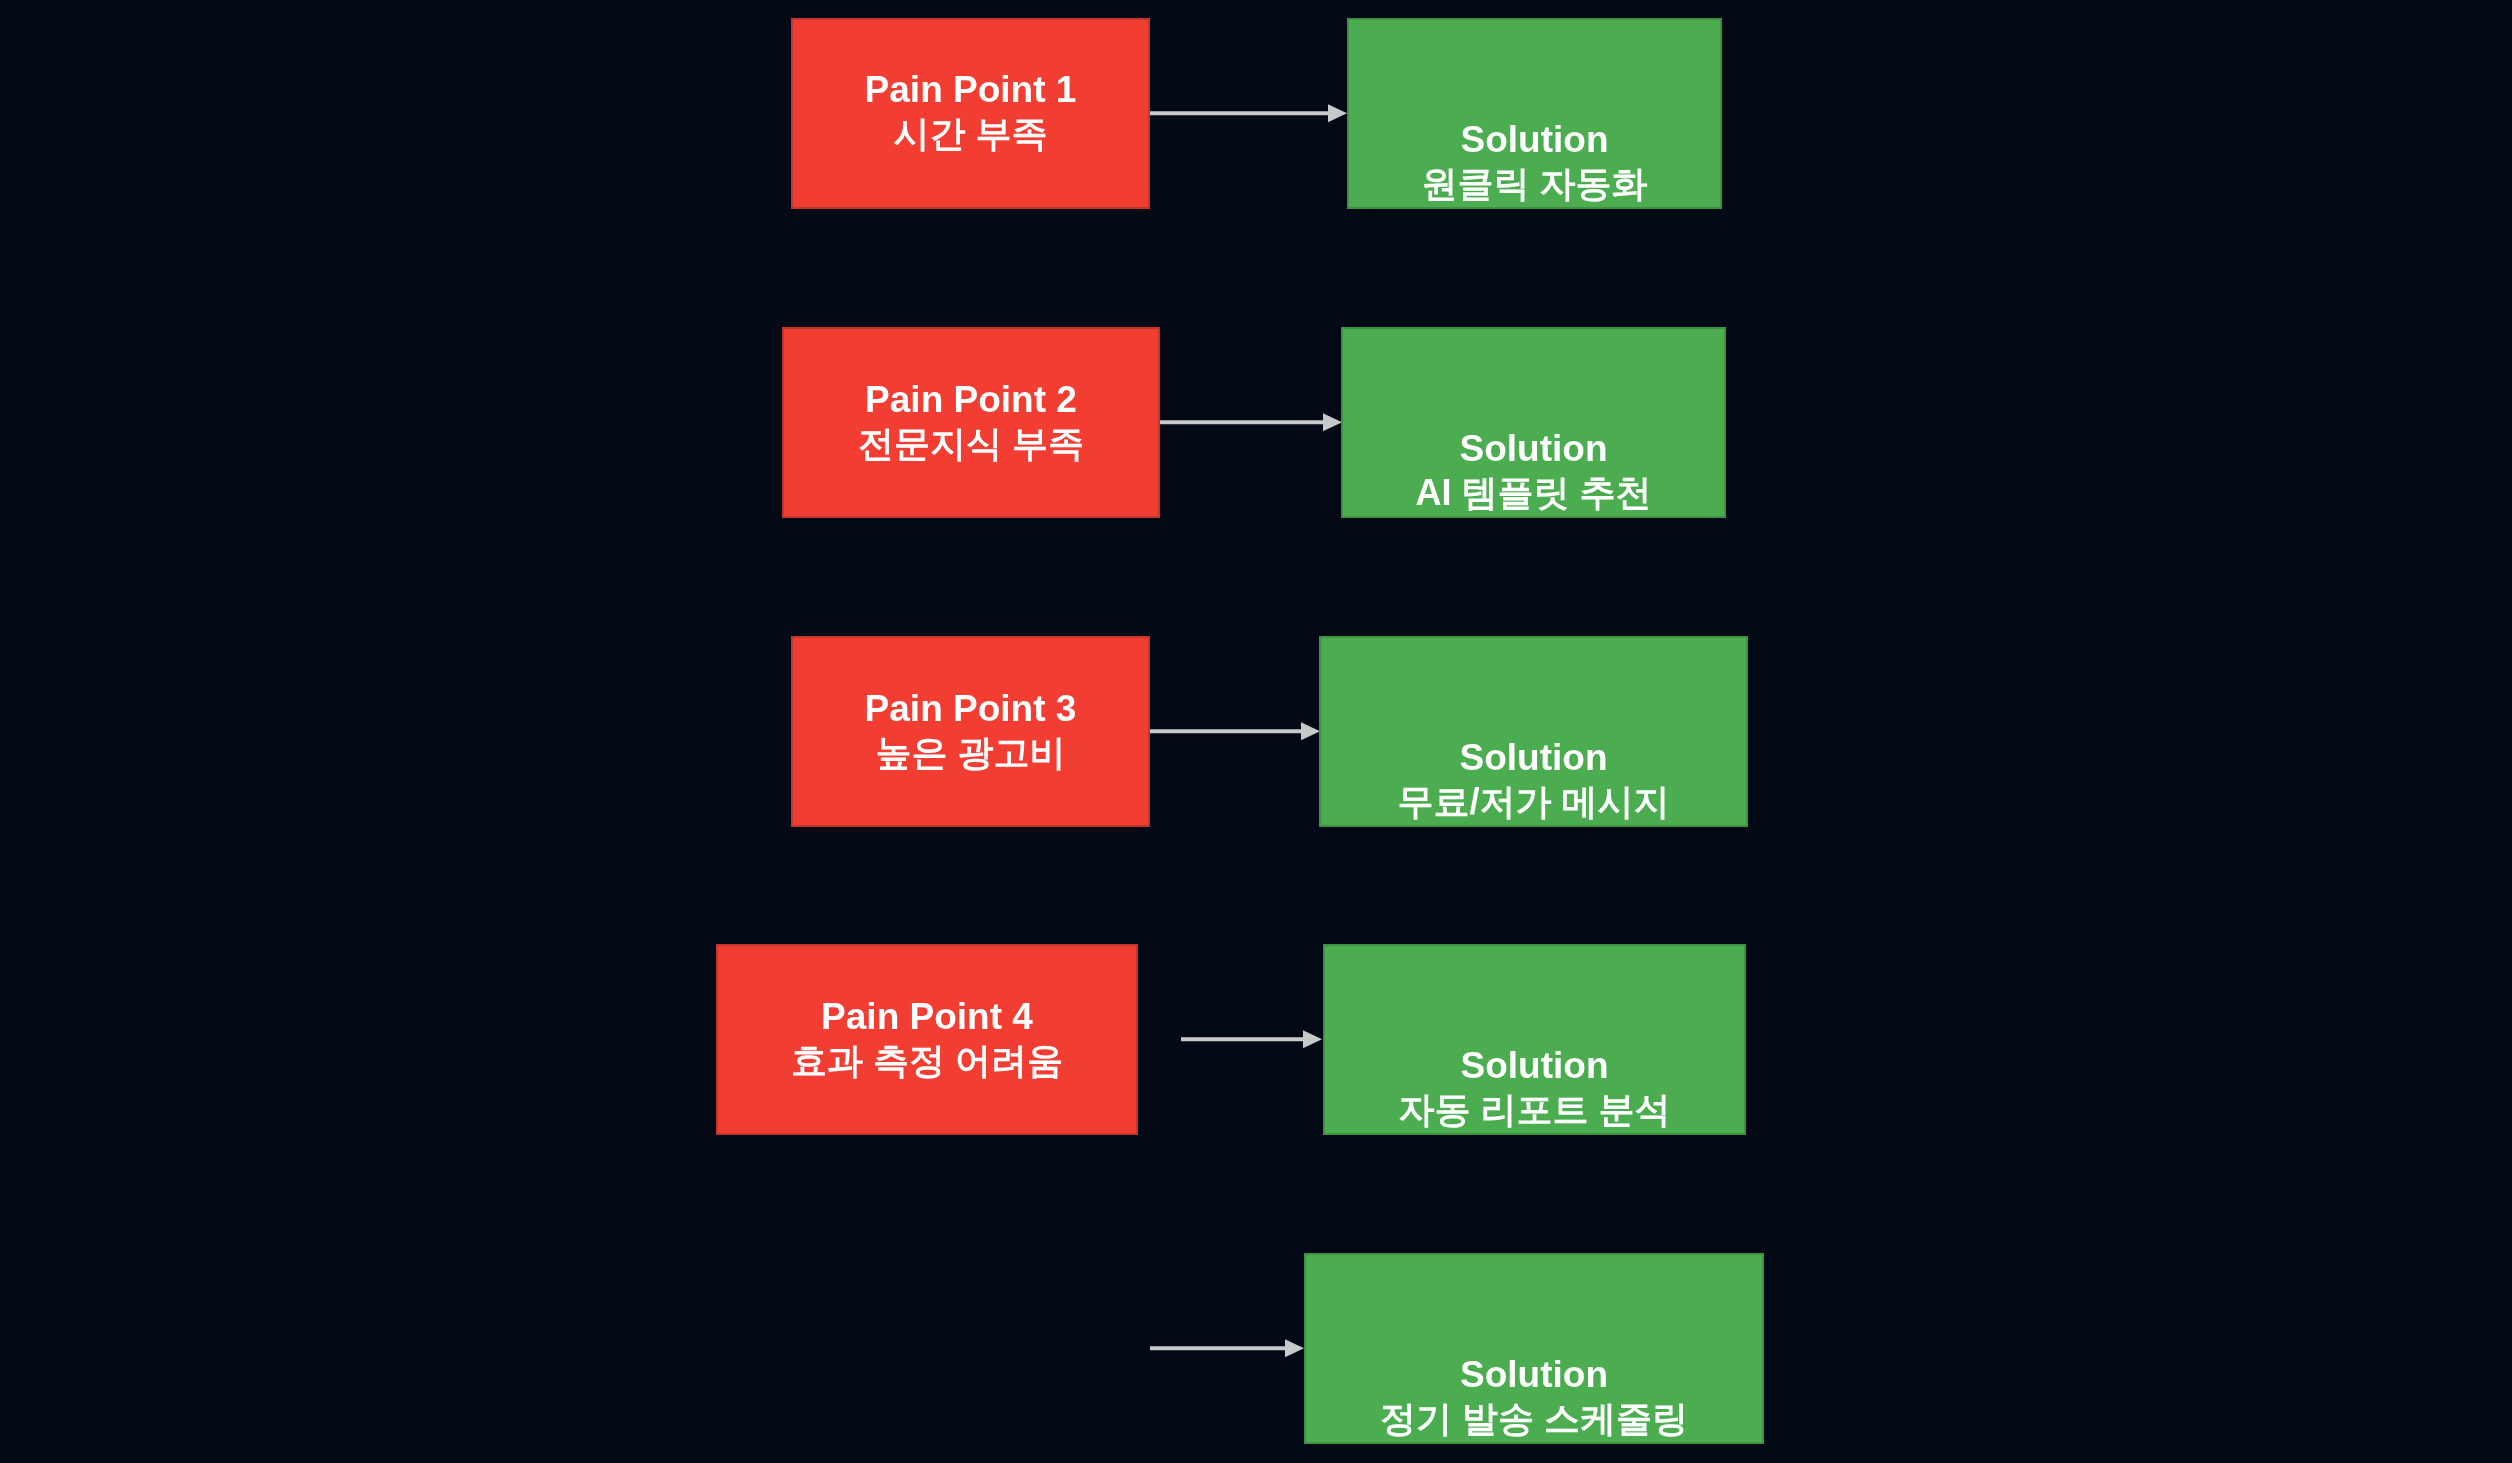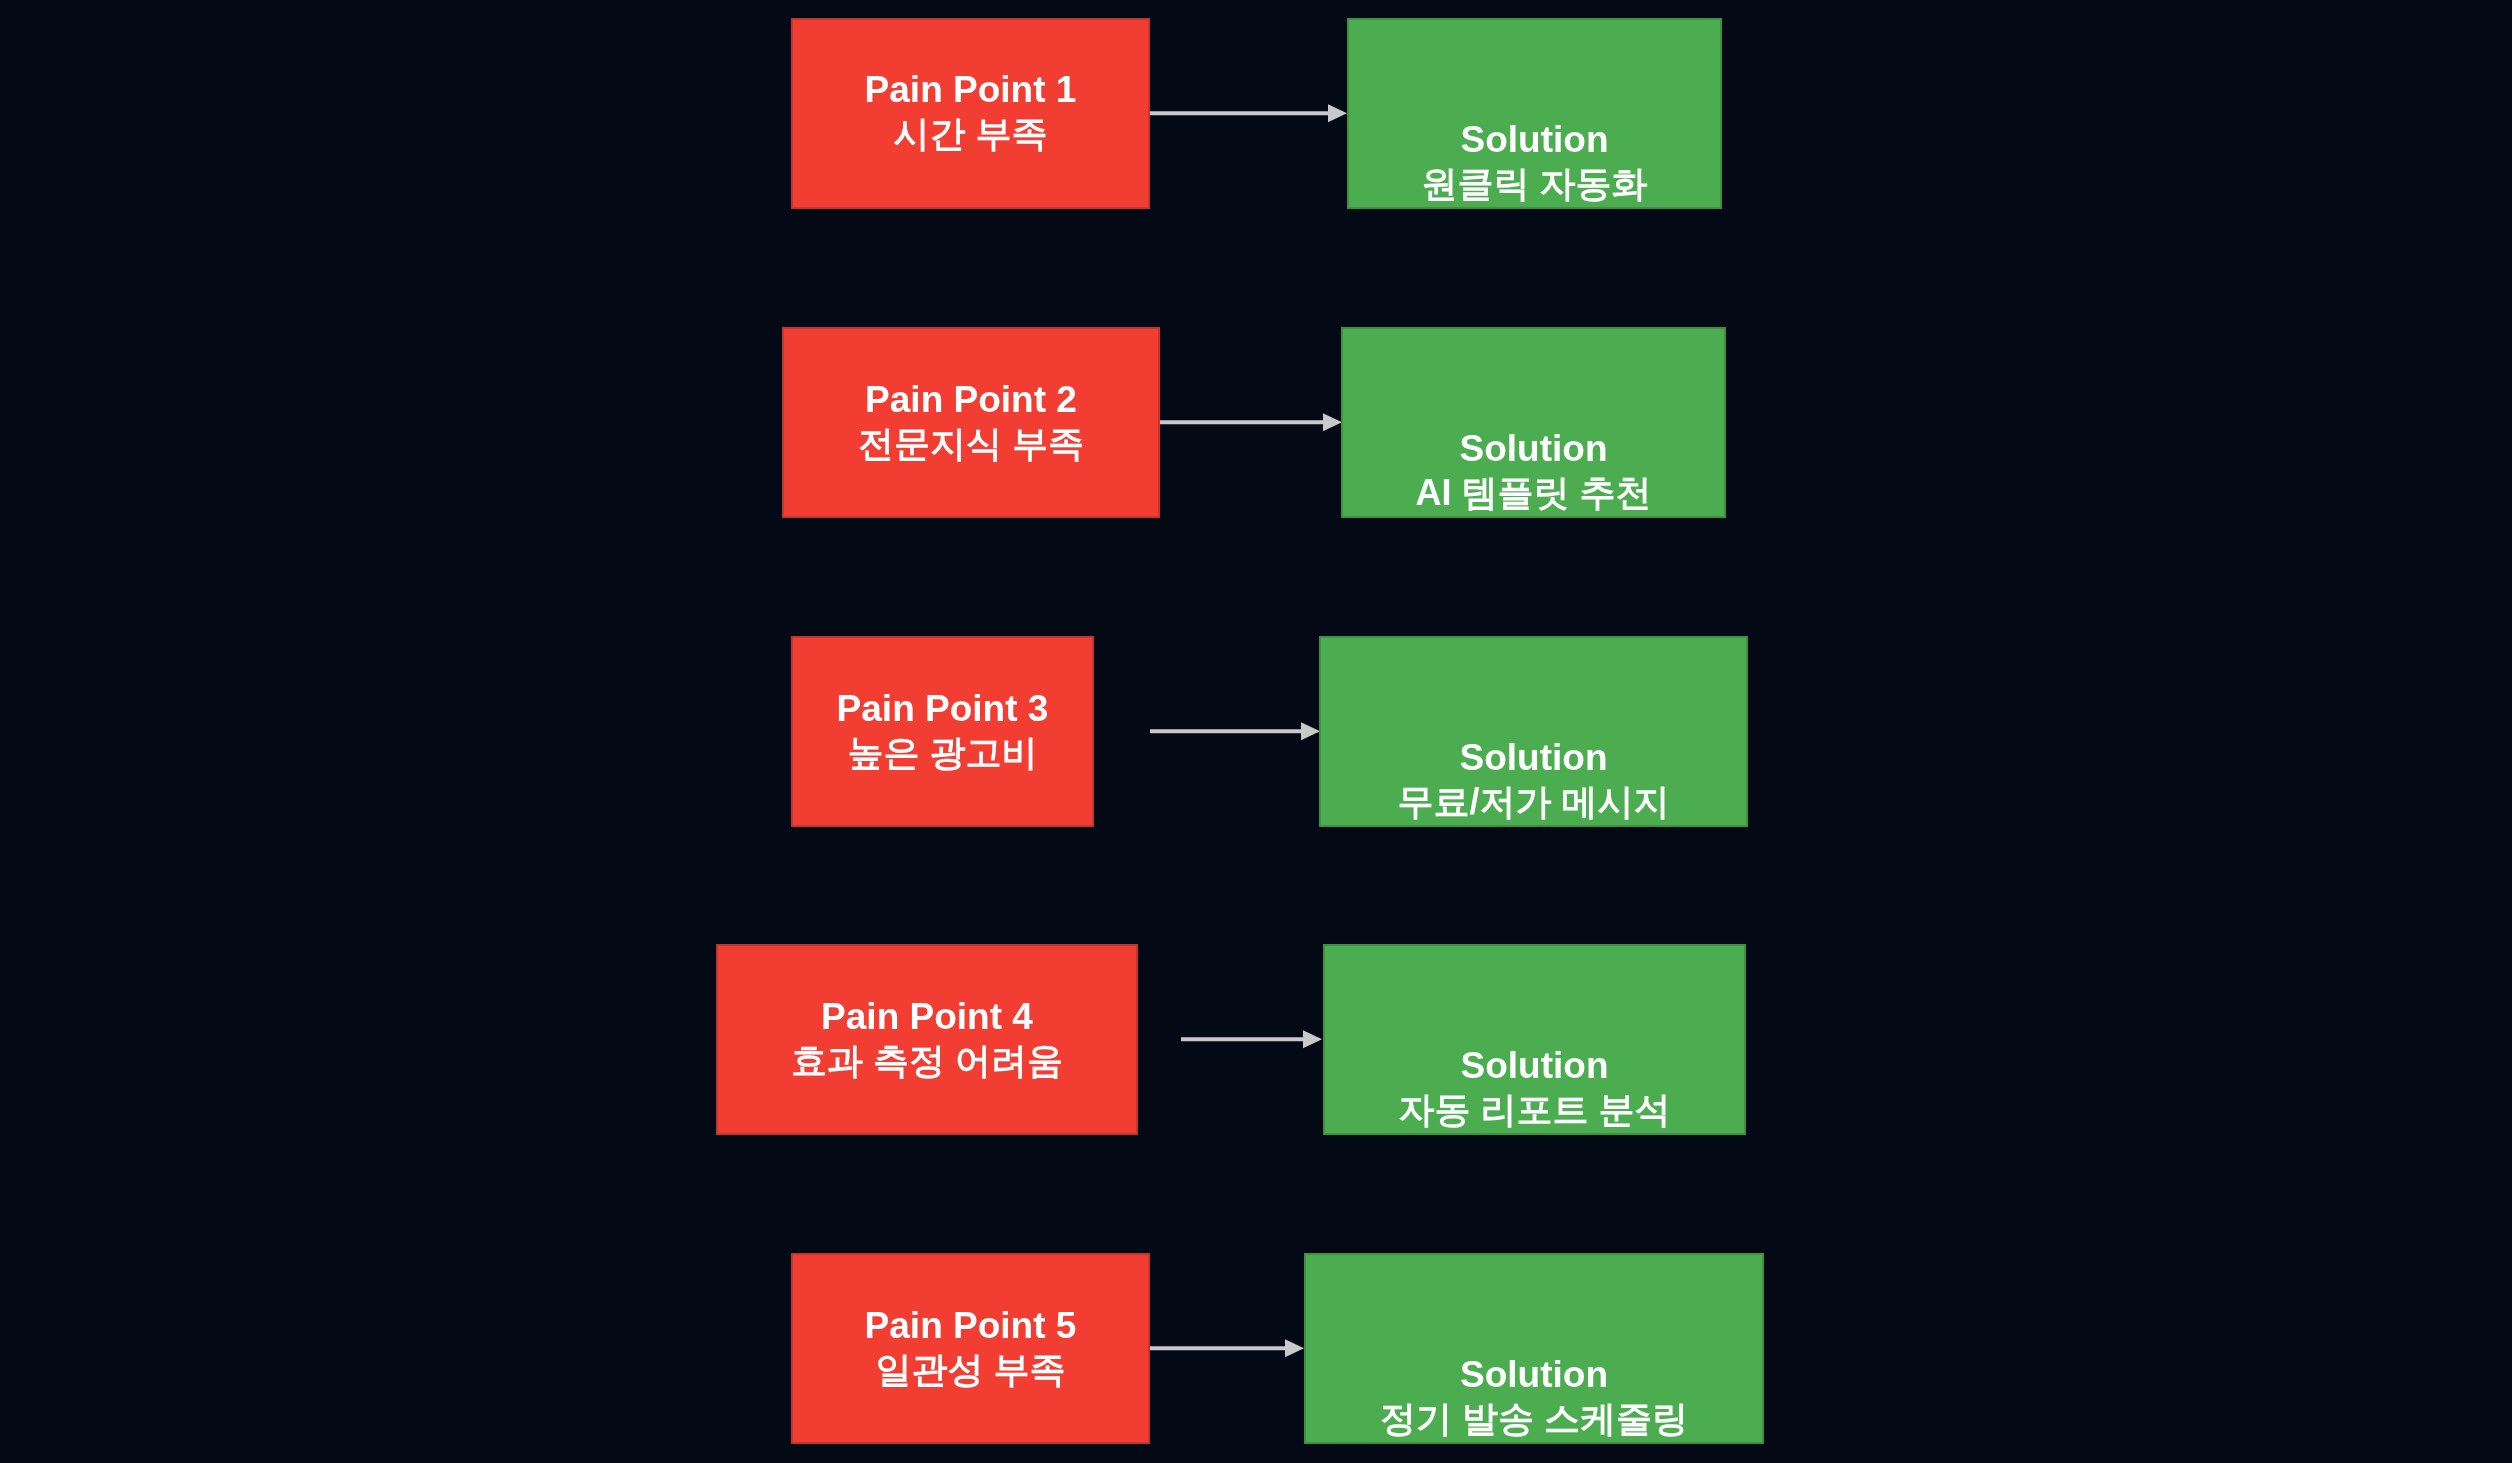--- a/index.html
+++ b/index.html
@@ -57,21 +57,21 @@
   }
   .sol {
     background: var(--solution-fill, #4BAD50);
     border: 2.8px solid var(--solution-border, #3E9142);
     justify-content: flex-end;
   }
 
   
   .row-1 .pain { left: 791px;  width: 359px; }
   .row-2 .pain { left: 782px;  width: 378px; }
-  .row-3 .pain { left: 791px;  width: 303px; }
+  .row-3 .pain { left: 791px;  width: 359px; }
   .row-4 .pain { left: 716px;  width: 422px; }
   .row-5 .pain { left: 791px;  width: 359px; }
 
   .row-1 .sol { left: 1347px; width: 375px; }
   .row-2 .sol { left: 1341px; width: 385px; }
   .row-3 .sol { left: 1319px; width: 429px; }
   .row-4 .sol { left: 1323px; width: 423px; }
   .row-5 .sol { left: 1304px; width: 460px; }
 
   .arrow {
@@ -166,24 +166,20 @@
       <span class="shaft"></span>
       <span class="head"></span>
     </div>
     <div class="box sol">
       <span class="title">Solution</span>
       <span class="subtitle">자동 리포트 분석</span>
     </div>
   </section>
 
   <section class="row row-5">
-    <div class="box pain">
-      <span class="title">Pain Point 5</span>
-      <span class="subtitle">일관성 부족</span>
-    </div>
     <div class="arrow">
       <span class="shaft"></span>
       <span class="head"></span>
     </div>
     <div class="box sol">
       <span class="title">Solution</span>
       <span class="subtitle">정기 발송 스케줄링</span>
     </div>
   </section>
 

